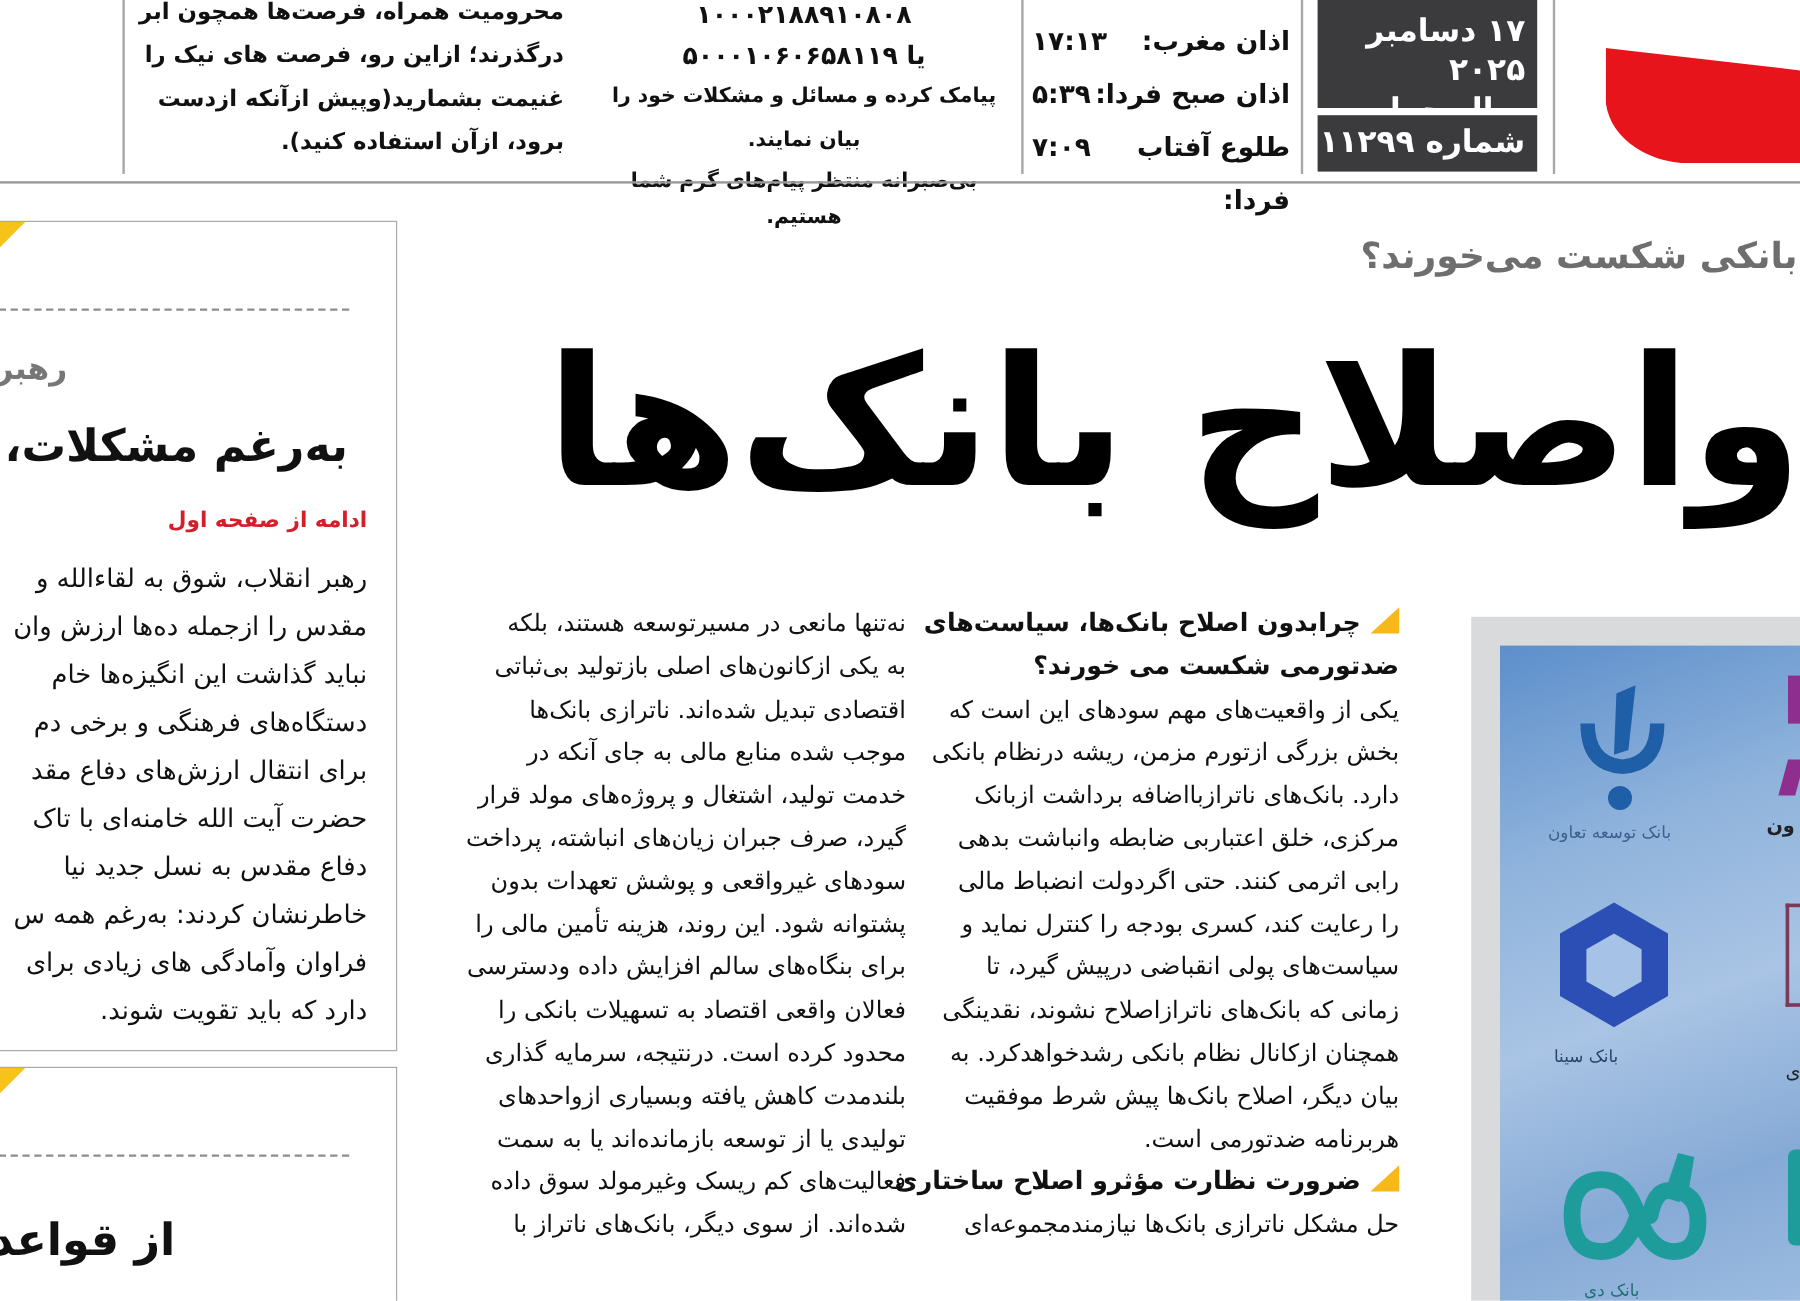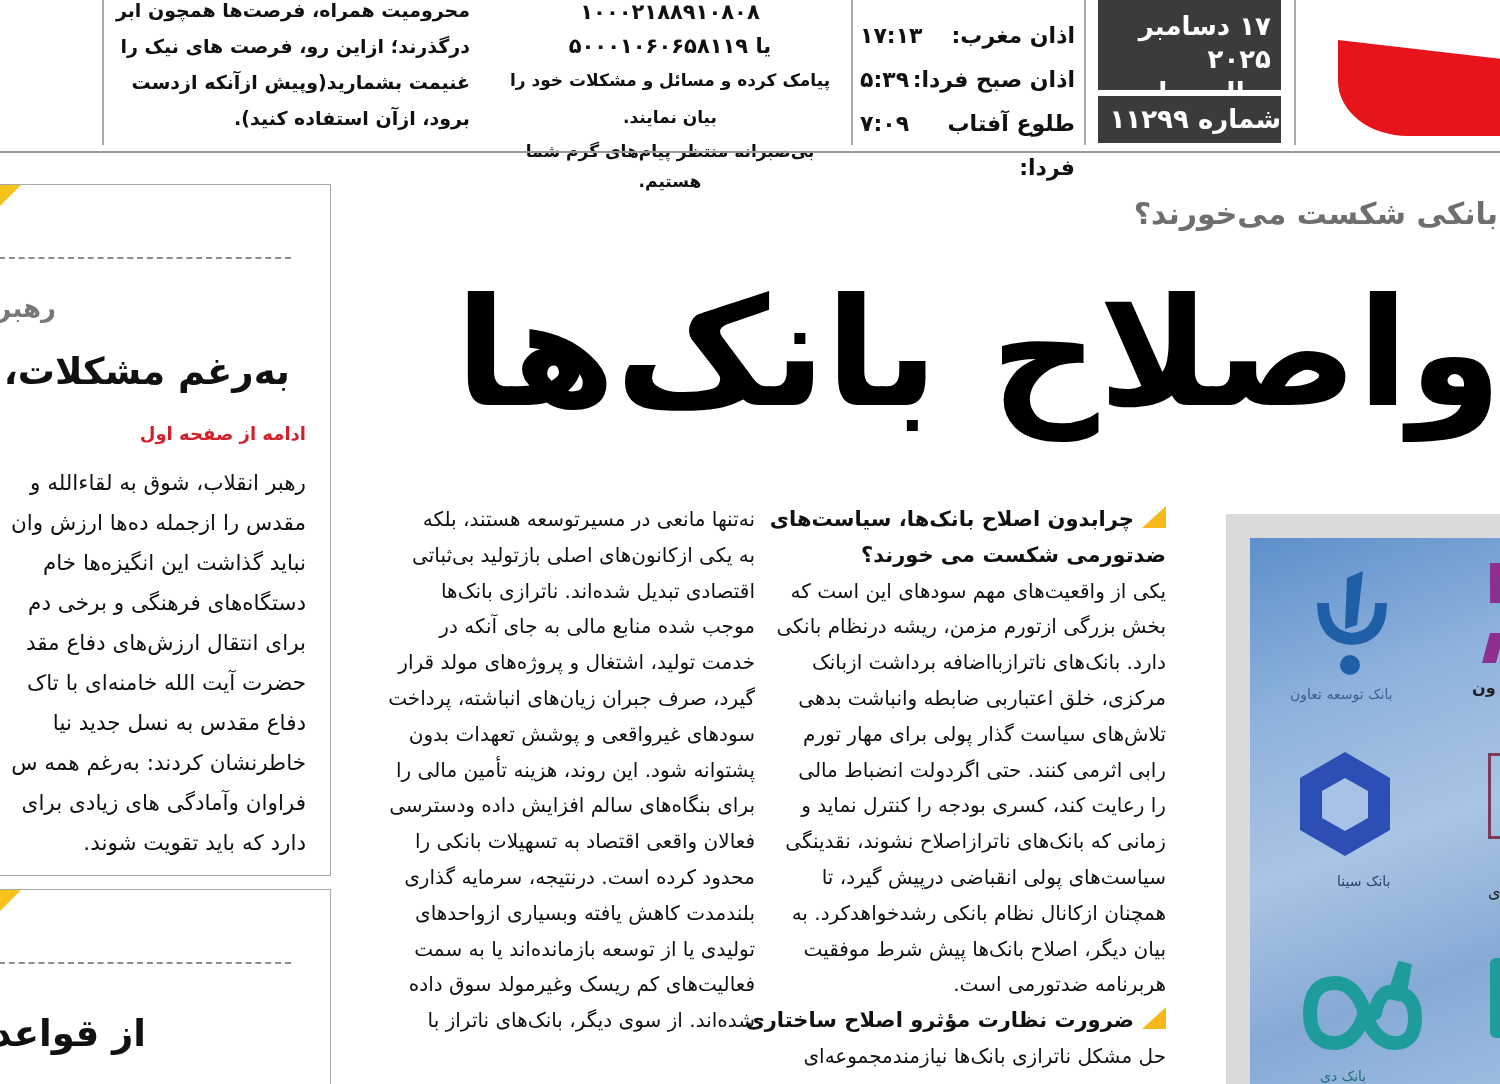--- a/index.html
+++ b/index.html
@@ -23,21 +23,21 @@
       clip-path: polygon(0 0, 100% 21%, 100% 100%, 0 100%);
       transform: skewY(0deg);
     }
     .date-box {
       left: 1098px; top: 0; width: 183px; height: 90px; background: #3b3b3d; color: #fff;
       font-weight: bold;
     }
     .date-box .line { display: block; font-size: 26px; line-height: 33px; padding-right: 10px; }
     .issue-box {
       left: 1098px; top: 96px; width: 183px; height: 47px; background: #3b3b3d; color: #fff;
-      font-weight: bold; font-size: 26px; line-height: 47px; box-sizing: border-box;
+      font-weight: bold; font-size: 26px; line-height: 47px; padding-right: 10px; box-sizing: border-box;
     }
 
     .prayer { left: 860px; top: 0; width: 215px; font-weight: bold; font-size: 22px; line-height: 44px; }
     .prayer .row { display: flex; justify-content: space-between; direction: rtl; height: 44px; }
     .prayer .row:first-child { height: 14px; overflow: hidden; line-height: 0; }
 
     .sms { left: 495px; top: 0; width: 350px; text-align: center; font-weight: bold; }
     .sms .num { font-size: 21px; line-height: 32px; display: block; }
     .sms .msg { font-size: 17px; line-height: 37px; display: block; direction: rtl; }
 
@@ -165,25 +165,24 @@
 <div class="abs lead-kicker rtl" style="right:2px; top:196px;">بانکی شکست می‌خورند؟</div>
 <div class="abs main-headline rtl" style="right:-2px; top:268px;">واصلاح بانک‌ها</div>
 
 <div class="abs col rtl" style="right:334px; top:502px; width:390px;">
   <div class="subhead"><span class="mark"></span><span>چرابدون اصلاح بانک‌ها، سیاست‌های</span></div>
   <div class="subhead">ضدتورمی شکست می خورند؟</div>
   <div>یکی از واقعیت‌های مهم سودهای این است که</div>
   <div>بخش بزرگی ازتورم مزمن، ریشه درنظام بانکی</div>
   <div>دارد. بانک‌های ناترازبااضافه برداشت ازبانک</div>
   <div>مرکزی، خلق اعتباربی ضابطه وانباشت بدهی</div>
-  <div>تلاش‌های سیاست گذار پولی برای مهار تورم</div>
   <div>رابی اثرمی کنند. حتی اگردولت انضباط مالی</div>
   <div>را رعایت کند، کسری بودجه را کنترل نماید و</div>
+  <div>سیاست‌های پولی انقباضی درپیش گیرد، تا</div>
   <div>زمانی که بانک‌های ناترازاصلاح نشوند، نقدینگی</div>
-  <div>سیاست‌های پولی انقباضی درپیش گیرد، تا</div>
   <div>همچنان ازکانال نظام بانکی رشدخواهدکرد. به</div>
   <div>بیان دیگر، اصلاح بانک‌ها پیش شرط موفقیت</div>
   <div>هربرنامه ضدتورمی است.</div>
   <div class="subhead"><span class="mark"></span><span>ضرورت نظارت مؤثرو اصلاح ساختاری</span></div>
   <div>حل مشکل ناترازی بانک‌ها نیازمندمجموعه‌ای</div>
 </div>
 
 <div class="abs col rtl" style="right:745px; top:502px; width:390px;">
   <div>نه‌تنها مانعی در مسیرتوسعه هستند، بلکه</div>
   <div>به یکی ازکانون‌های اصلی بازتولید بی‌ثباتی</div>
@@ -209,21 +208,21 @@
     <path d="M12 40 Q12 80 47 82 Q82 80 82 40 L70 40 Q70 68 47 70 Q24 68 24 40 Z" fill="#1f5fa8"></path>
     <path d="M42 15 L58 8 L52 62 L40 66 Z" fill="#1f5fa8"></path>
     <circle cx="45" cy="102" r="10" fill="#1f5fa8"></circle>
   </svg>
   <div class="abs" style="left:40px; top:148px; font-size:14px; color:#3c5f8f; direction:rtl;">بانک توسعه تعاون</div>
 
   <svg class="logo" style="left:40px; top:210px;" width="110" height="120" viewBox="0 0 110 120">
     <polygon points="55,4 100,30 100,82 55,108 10,82 10,30" fill="#2b4fb5"></polygon>
     <polygon points="55,30 78,43 78,70 55,83 32,70 32,43" fill="#a6c2e6"></polygon>
   </svg>
-  <div class="abs" style="left:45px; top:335px; font-size:14px; color:#2a3f6a; direction:rtl;margin-left:42px;">بانک سینا</div>
+  <div class="abs" style="left:45px; top:335px; font-size:14px; color:#2a3f6a; direction:rtl;">بانک سینا</div>
 
   <svg class="logo" style="left:40px; top:420px;" width="140" height="110" viewBox="0 0 140 110">
     <path d="M20 55 Q20 25 45 25 Q65 25 75 55 Q85 85 105 85 Q125 85 125 60 Q125 40 110 35 L115 5 L105 35 Q90 30 85 55" fill="none" stroke="#1e9c9c" stroke-width="14" stroke-linecap="round"></path>
     <path d="M75 55 Q65 85 45 85 Q20 85 20 55" fill="none" stroke="#1e9c9c" stroke-width="14"></path>
   </svg>
   <div class="abs" style="left:70px; top:530px; font-size:14px; color:#1f6f70; direction:rtl;">بانک دی</div>
 
   <div class="abs" style="left:240px; top:25px; width:14px; height:40px; background:#8e2f8f;"></div>
   <div class="abs" style="left:236px; top:95px; width:14px; height:30px; background:#8e2f8f; transform:skewX(-15deg);"></div>
   <div class="abs" style="left:222px; top:140px; font-size:16px; font-weight:bold; color:#222;">ون</div>

